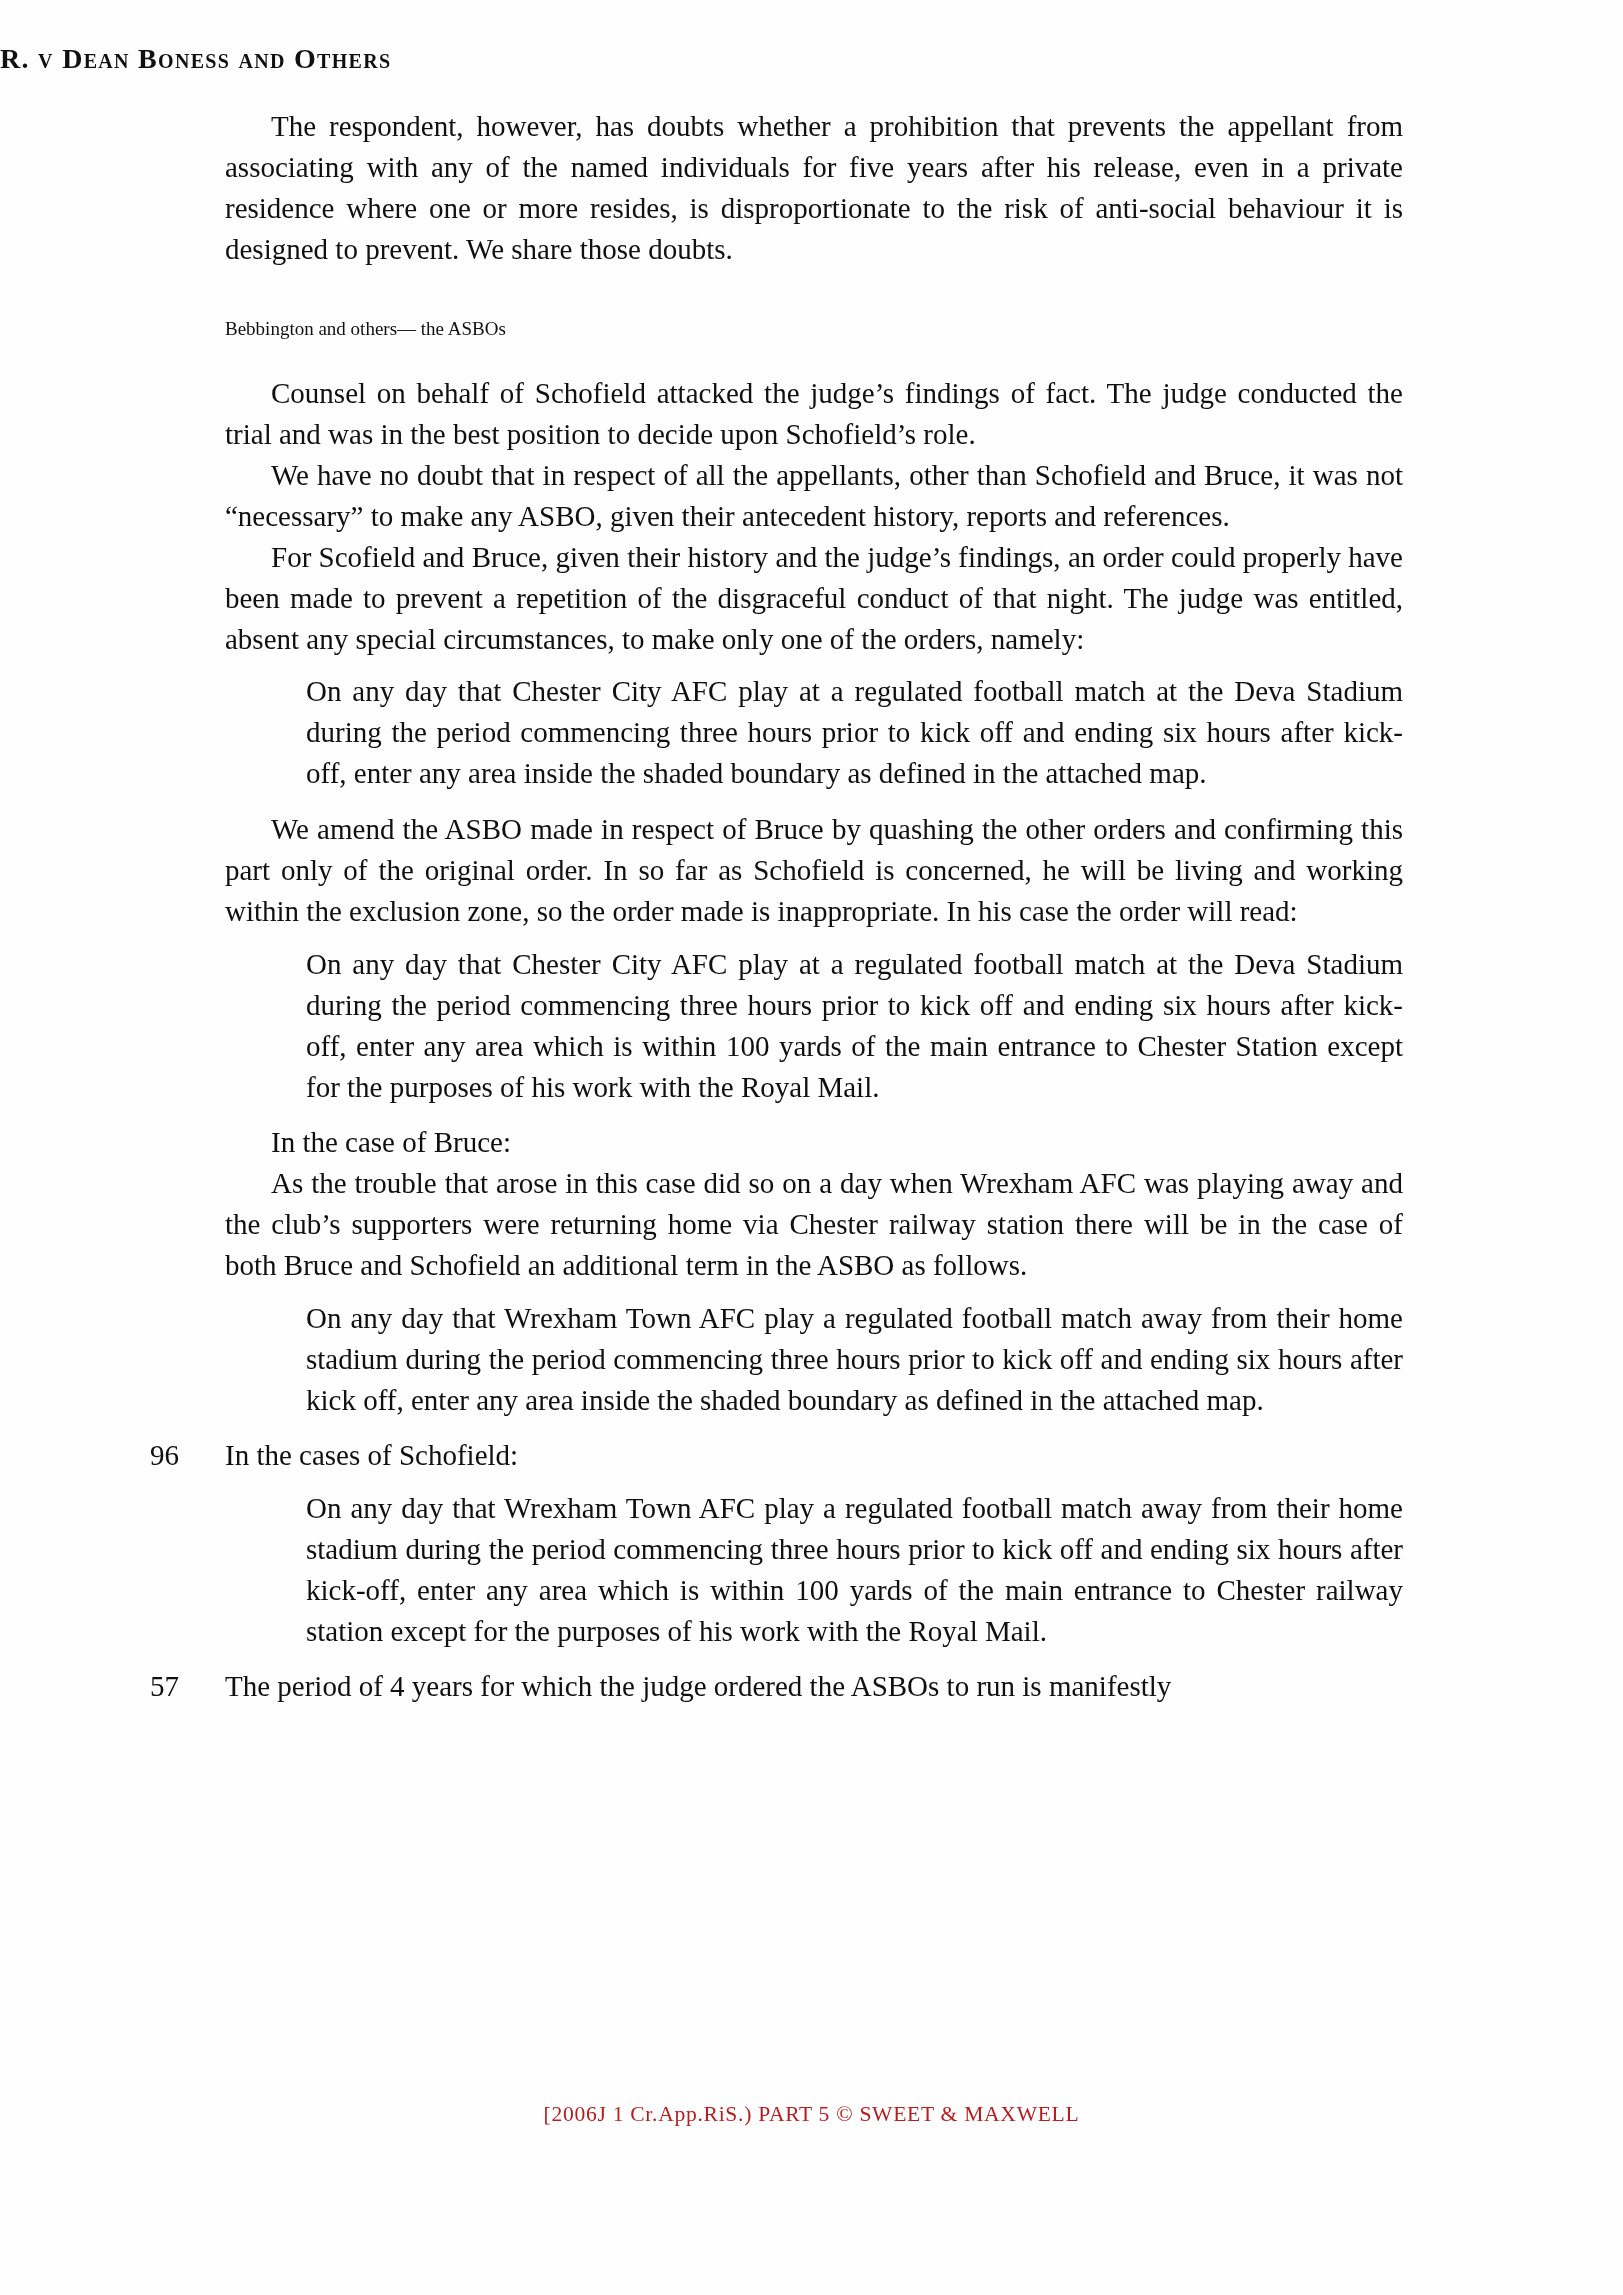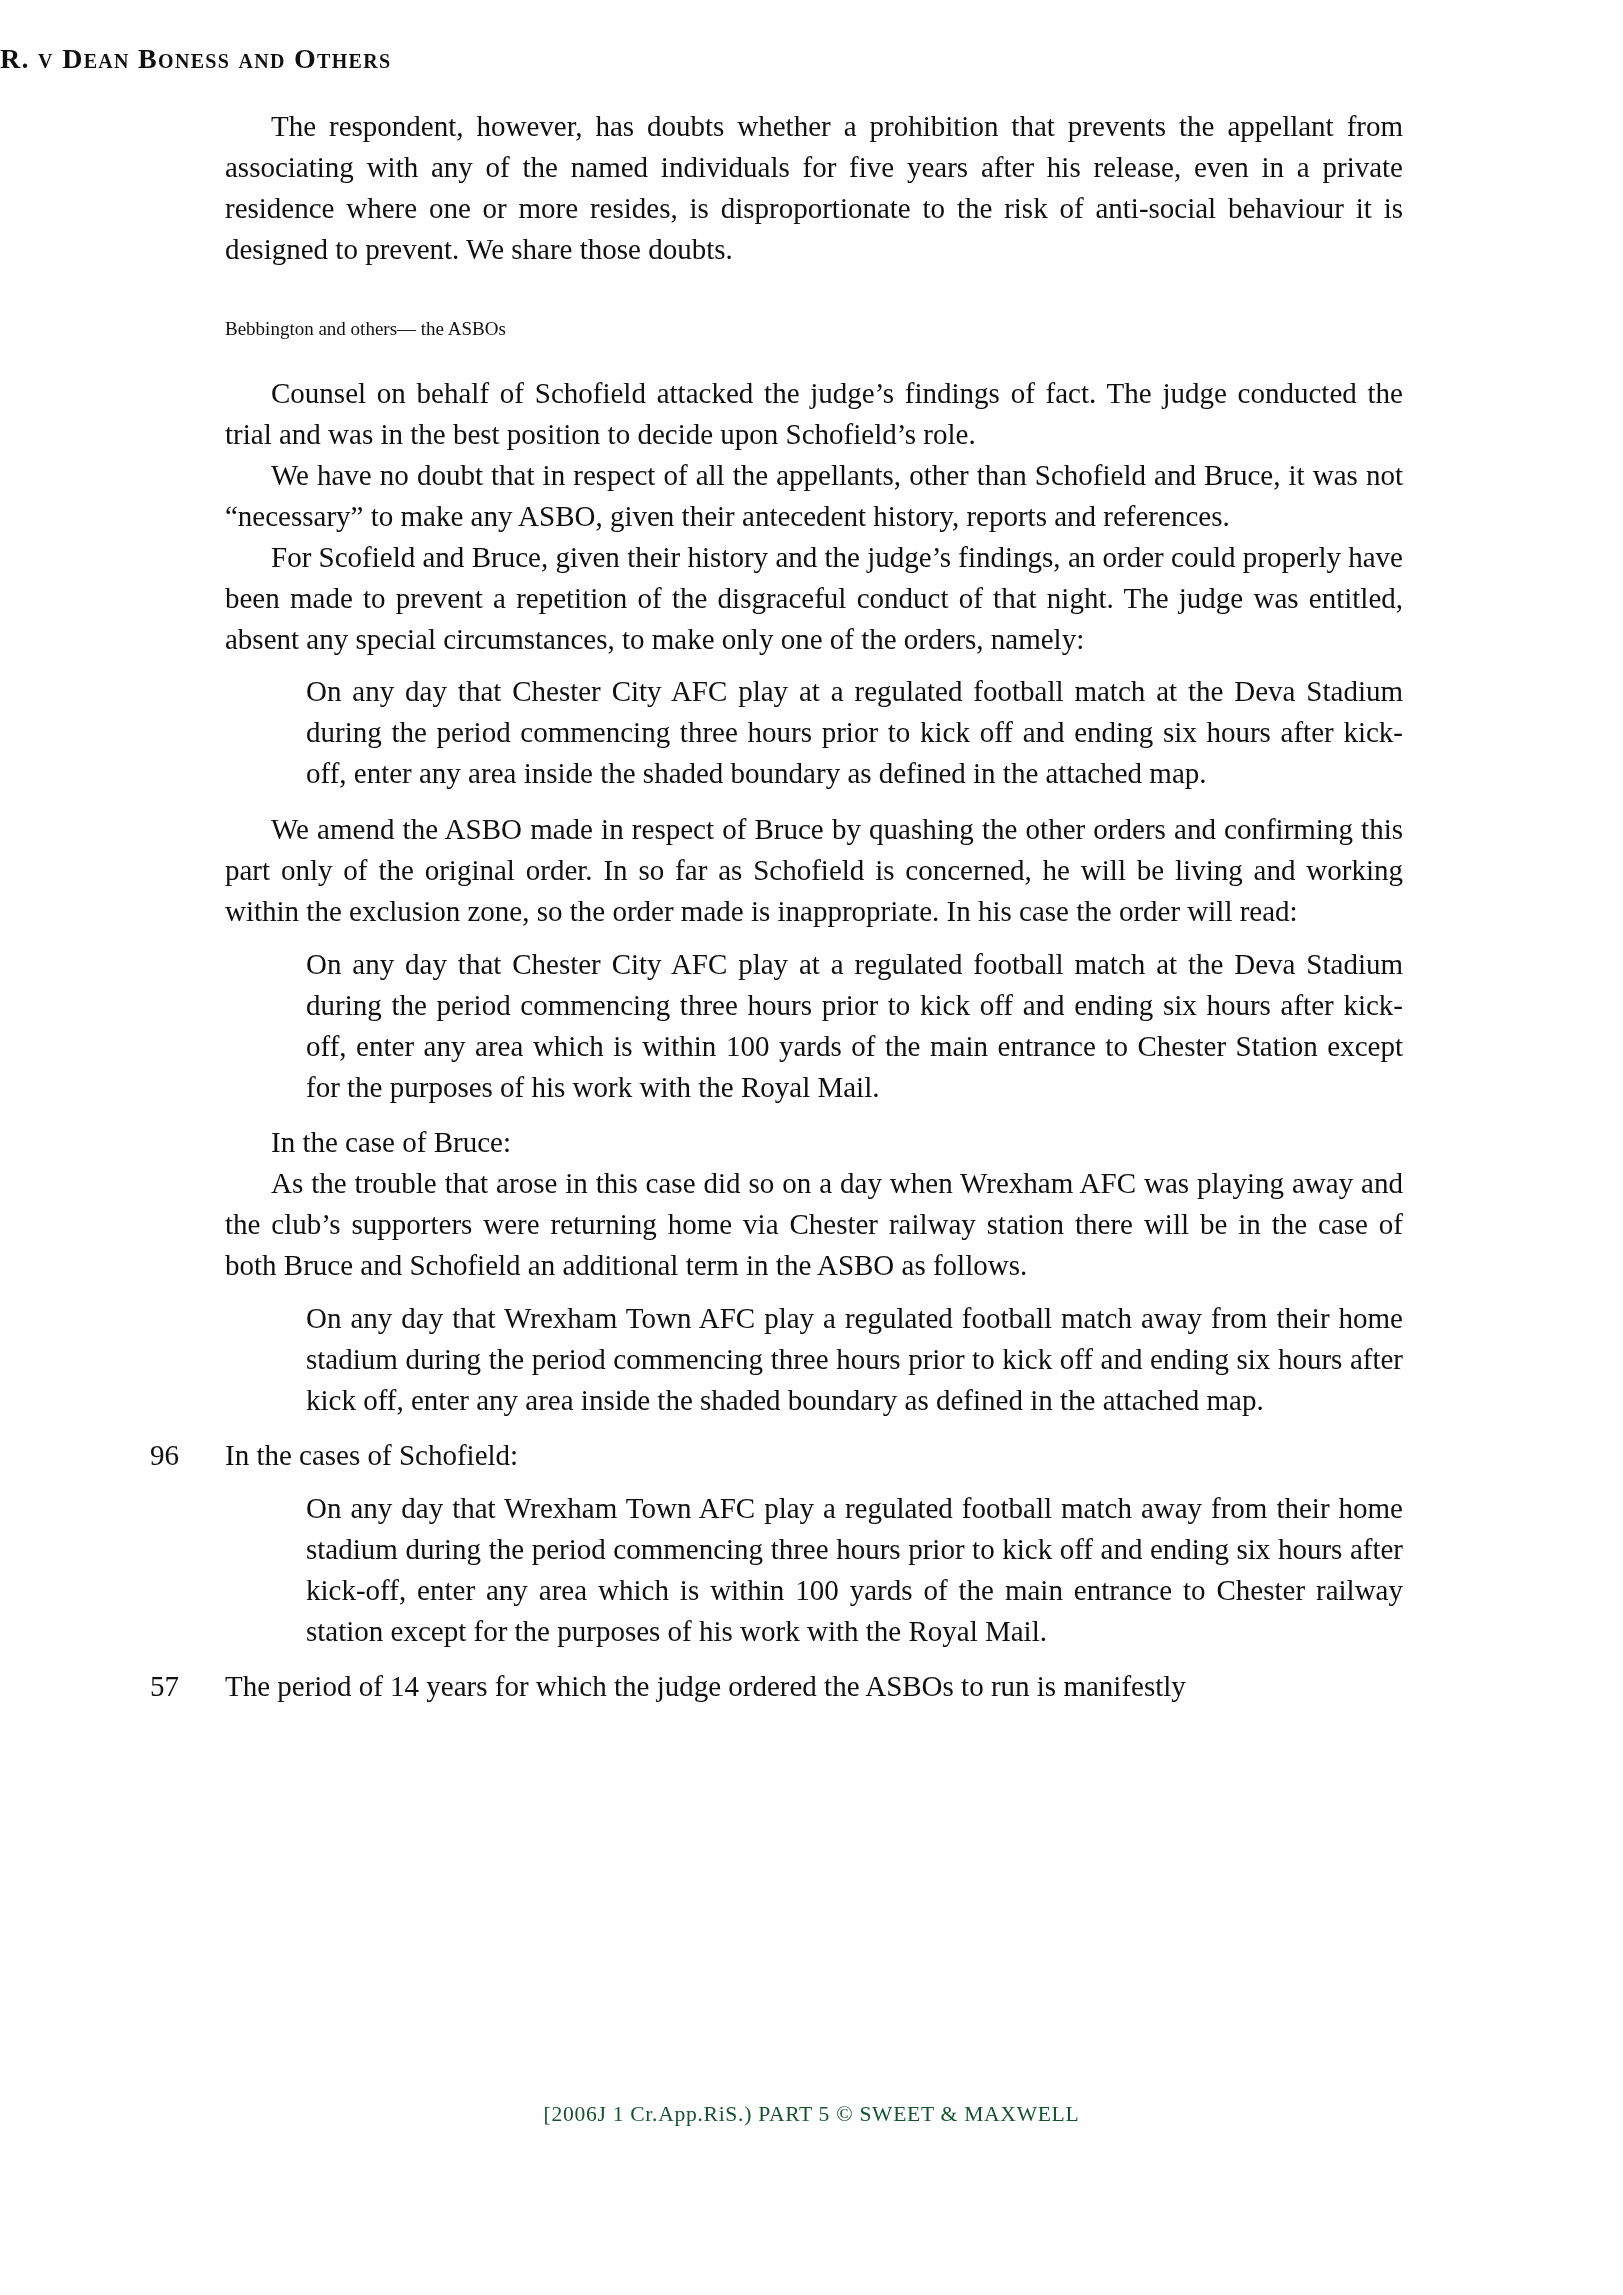--- a/index.html
+++ b/index.html
@@ -62,21 +62,21 @@
     text-indent: 0;
   }
   .page-footer {
     position: absolute;
     top: 2102px;
     left: 0;
     right: 0;
     text-align: center;
     font-size: 21.6px;
     letter-spacing: 0.7px;
-    color: #14532d;
+    color: #b91c1c;
   }
 </style>
 </head>
 <body>
 
 <div class="page">
 
   <div class="running-head">R. v Dean Boness and Others</div>
 
   <div class="content">
@@ -105,21 +105,21 @@
 
     <p class="para numbered">
       <span class="margin-num">96</span>
       <span>In the cases of Schofield:</span>
     </p>
 
     <p class="para quote">On any day that Wrexham Town AFC play a regulated football match away from their home stadium during the period commencing three hours prior to kick off and ending six hours after kick-off, enter any area which is within 100 yards of the main entrance to Chester railway station except for the purposes of his work with the Royal Mail.</p>
 
     <p class="para numbered">
       <span class="margin-num">57</span>
-      <span>The period of 14 years for which the judge ordered the ASBOs to run is manifestly</span>
+      <span>The period of 4 years for which the judge ordered the ASBOs to run is manifestly</span>
     </p>
 
   </div>
 
   <div class="page-footer">[2006J 1 Cr.App.RiS.) PART 5 © SWEET &amp; MAXWELL</div>
 
 </div>
 
 
 </body></html>

